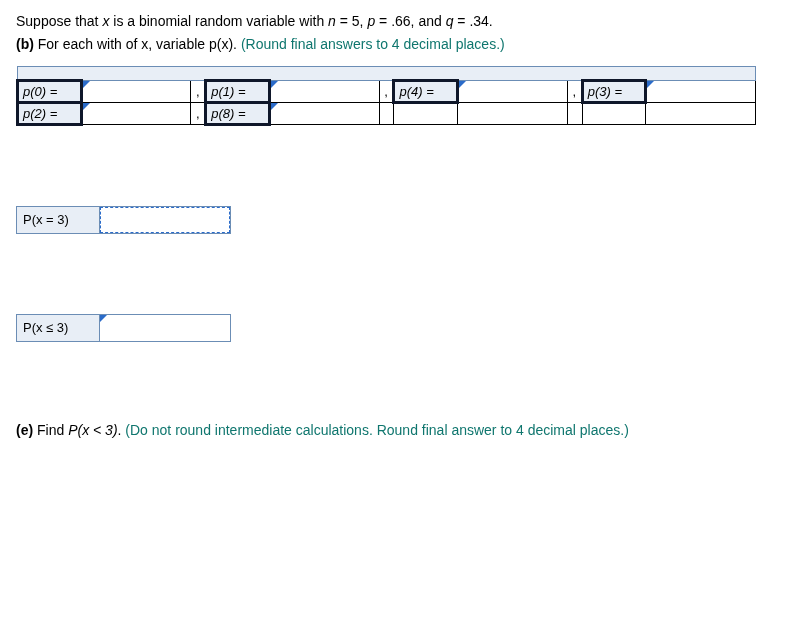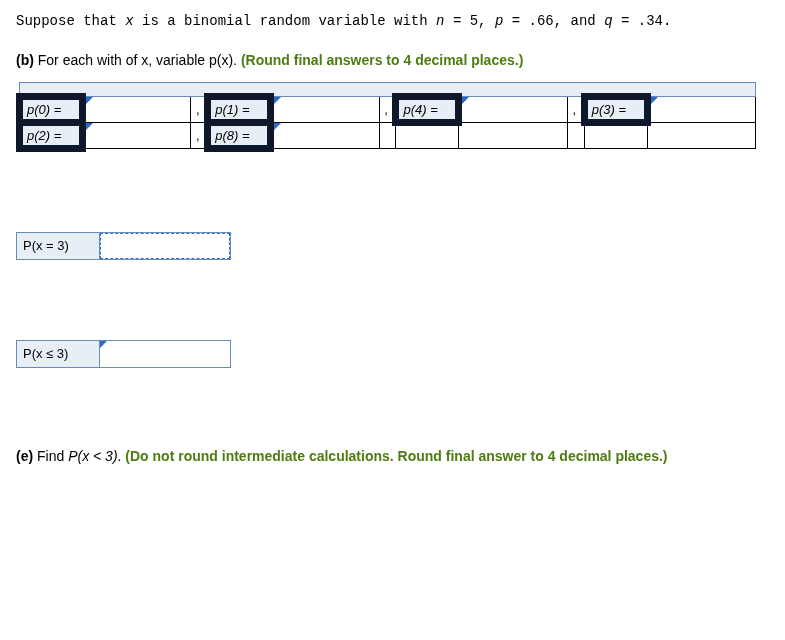--- a/index.html
+++ b/index.html
@@ -5,25 +5,25 @@
   body {
     font-family: Arial, Helvetica, sans-serif;
     font-size: 14px;
     color: #000;
     margin: 0;
     padding: 12px 16px;
     width: 785px;
     box-sizing: border-box;
     background: #fff;
   }
-  .intro { margin-bottom: 20px; line-height: 1.4; font-family: Liberation Mono, monospace; }
+  .intro { margin-bottom: 4px; line-height: 1.4; }
   .intro .ital { font-style: italic; }
   .part-label { margin-bottom: 10px; }
   .part-label b { font-weight: bold; }
-  .red-bold { color: #4d7c0f; font-weight: bold; }
+  .red-bold { color: #0f766e; font-weight: normal; }
   .section { margin-bottom: 80px; }
   .section.last { margin-bottom: 0; }
 
   
   .tbl-b {
     border-collapse: collapse;
     width: 740px;
     margin-top: 14px;
   }
   .tbl-b td {
@@ -35,21 +35,21 @@
     box-sizing: border-box;
   }
   .tbl-b .header-row td {
     background: #e8eef6;
     border: 1px solid #6b8db5;
     height: 14px;
     padding: 0;
   }
   .tbl-b .label-cell {
     background: #e8eef6;
-    border: 7px solid #0f172a;
+    border: 3px solid #0f172a;
     width: 58px;
     font-style: italic;
   }
   .tbl-b .input-cell {
     width: 100px;
     background: #fff;
     padding: 0;
     position: relative;
   }
   .tbl-b .blank-cell { background:#fff; }

